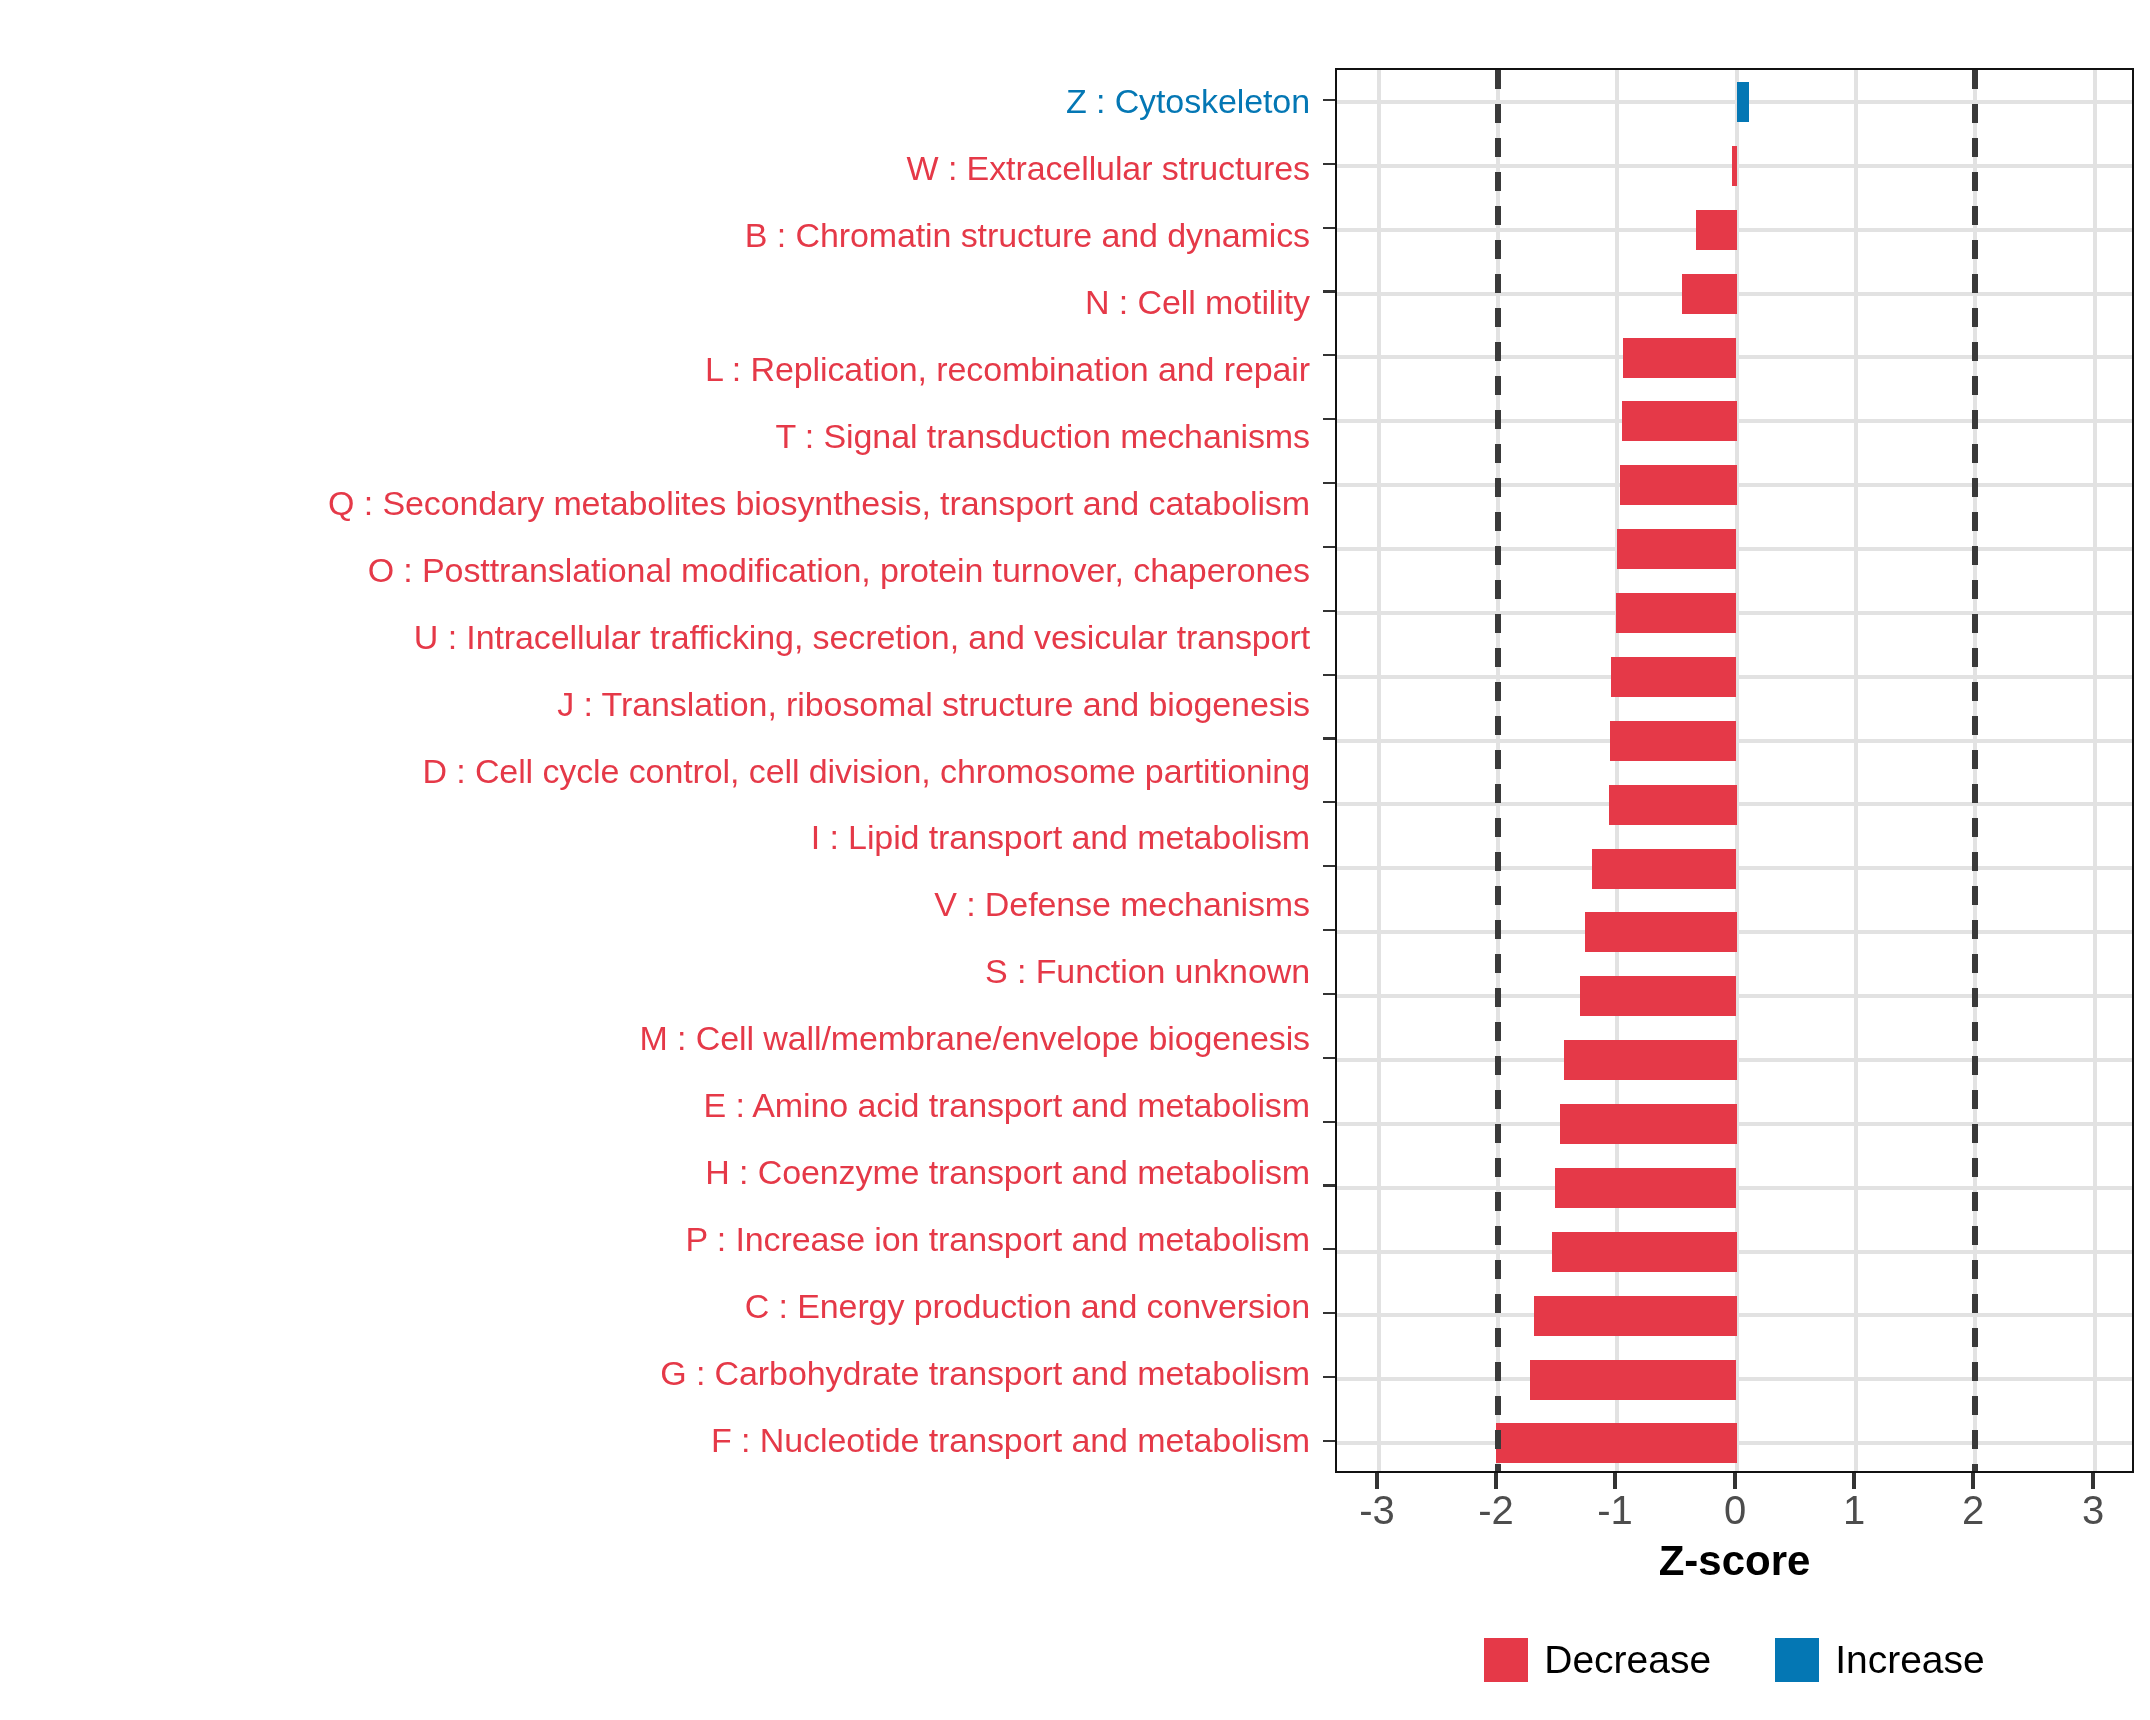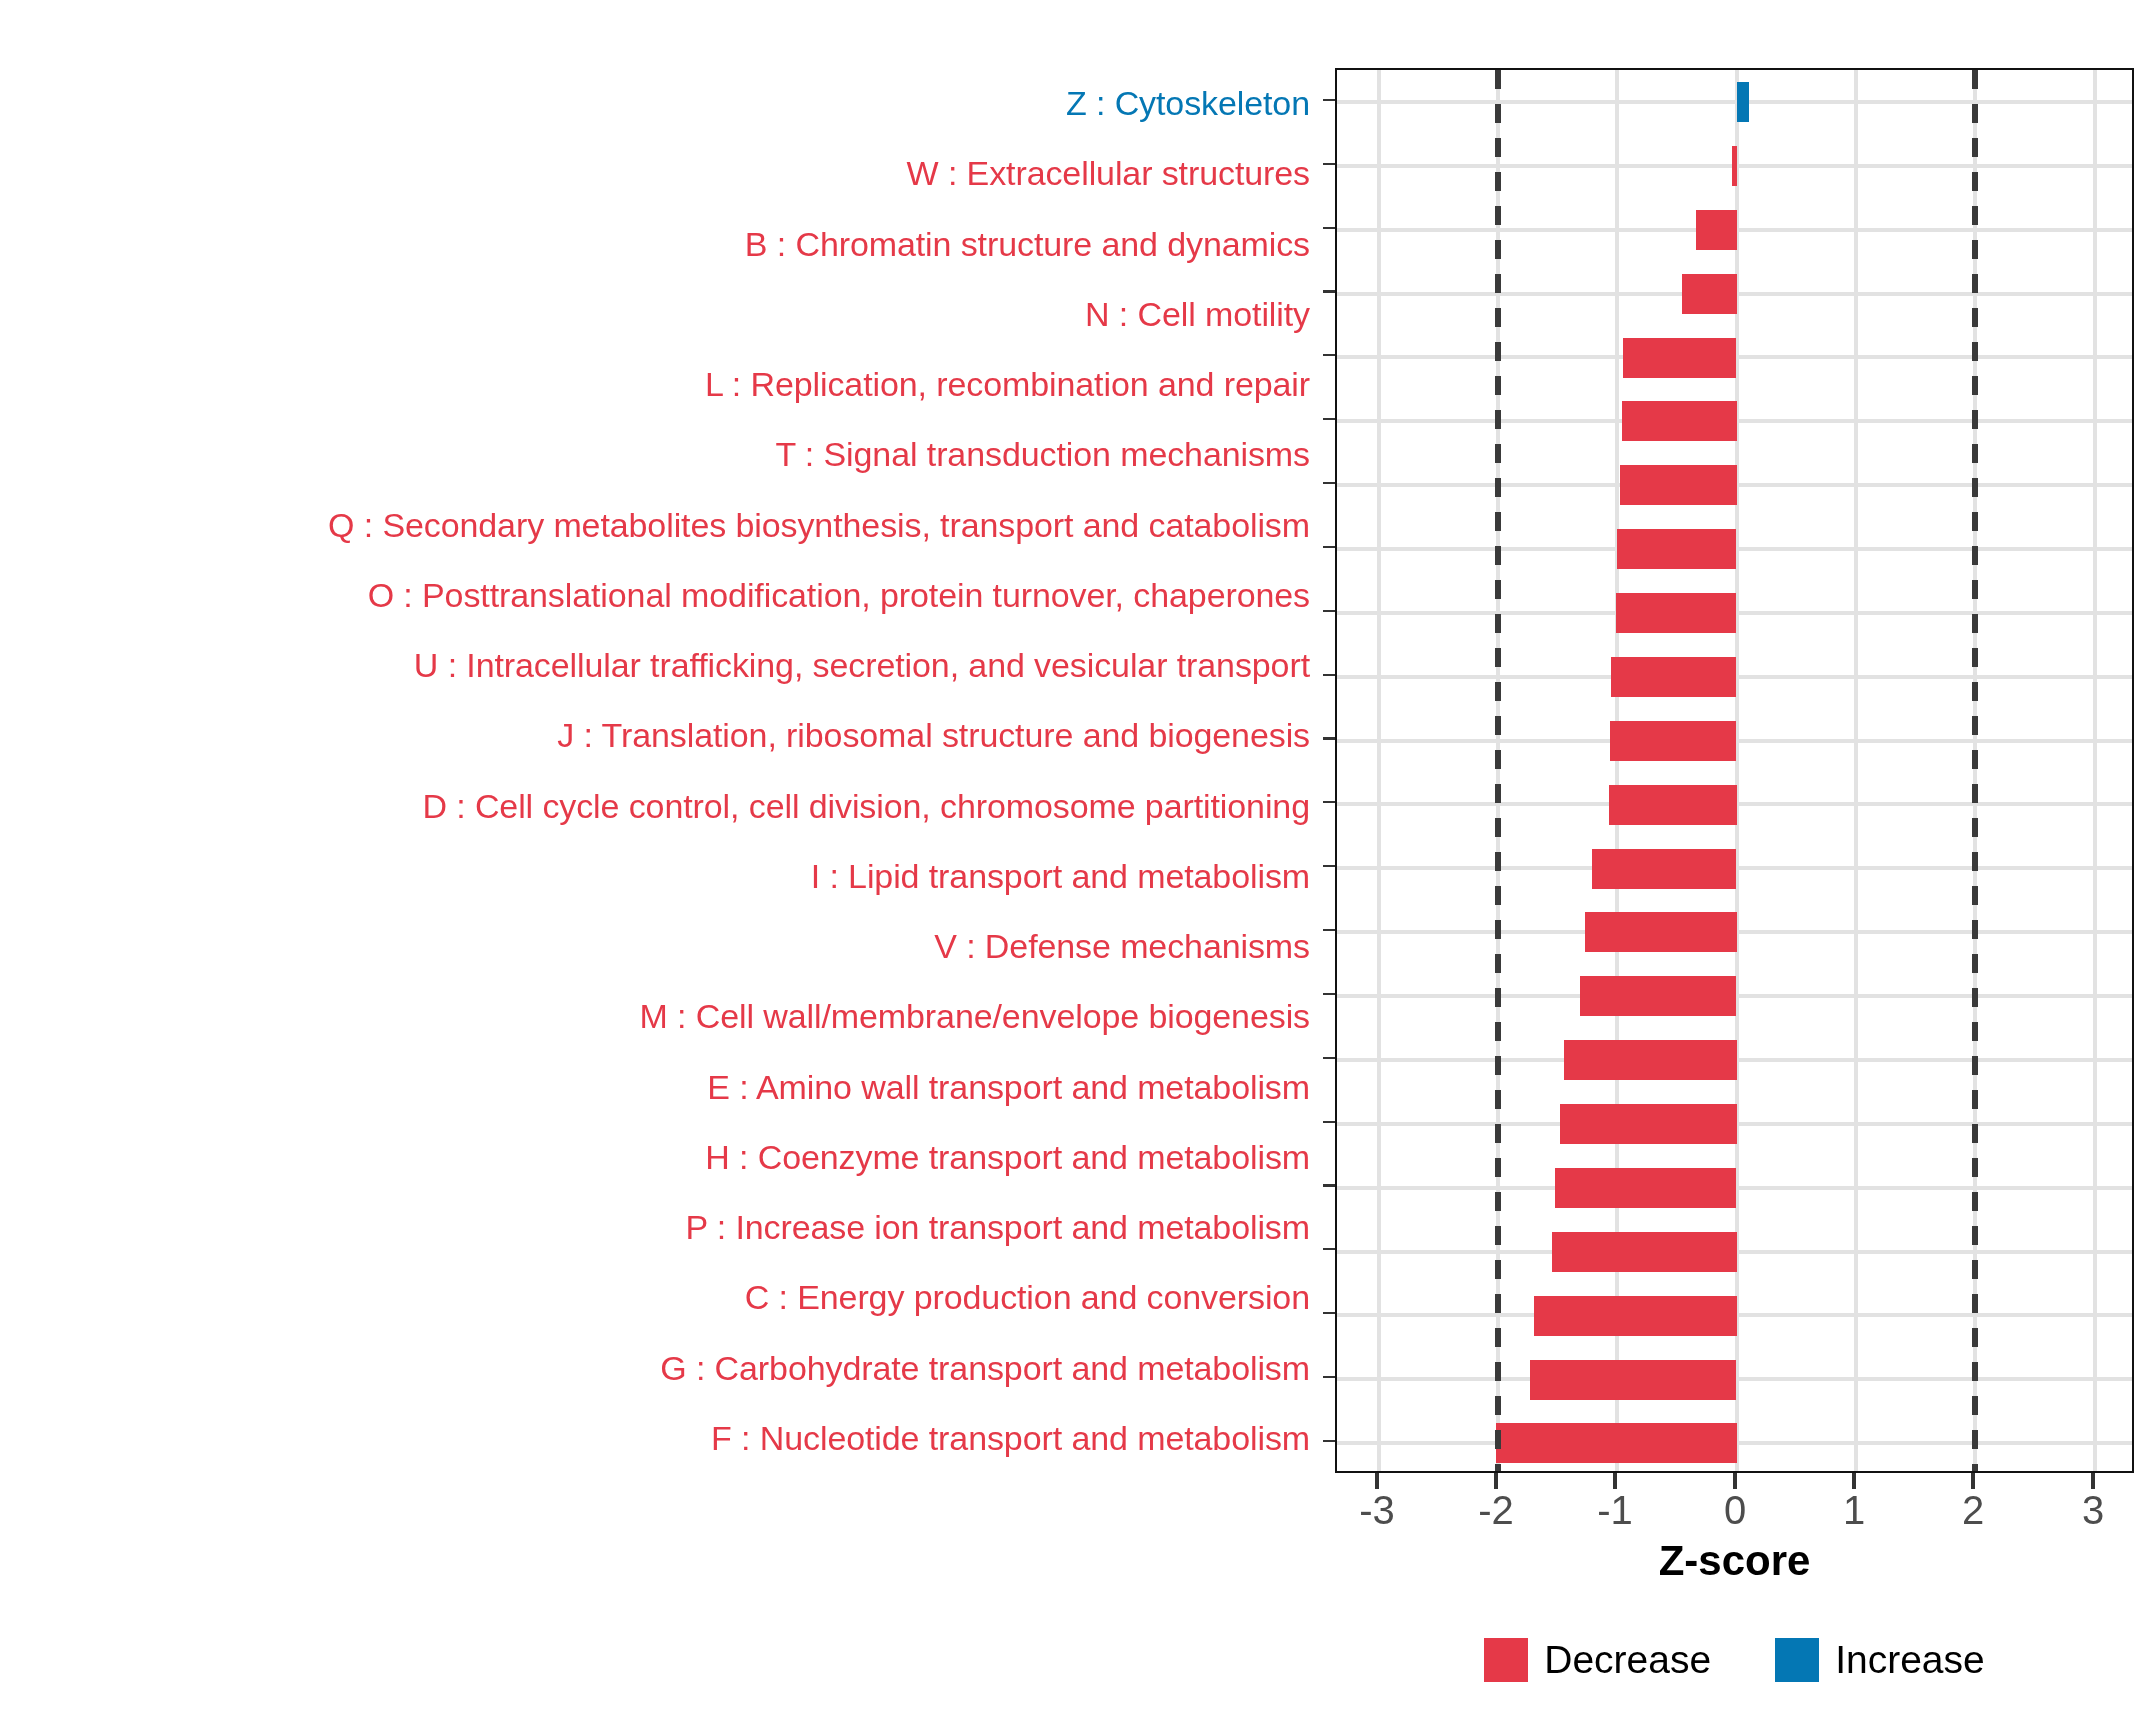--- a/index.html
+++ b/index.html
@@ -240,24 +240,27 @@
       <div class="ylabel-row">
         <span class="ylabel-text decrease">D : Cell cycle control, cell division, chromosome partitioning</span>
       </div>
       <div class="ylabel-row">
         <span class="ylabel-text decrease">I : Lipid transport and metabolism</span>
       </div>
       <div class="ylabel-row">
         <span class="ylabel-text decrease">V : Defense mechanisms</span>
       </div>
       <div class="ylabel-row">
+        <span class="ylabel-text decrease">S : Function unknown</span>
+      </div>
+      <div class="ylabel-row">
         <span class="ylabel-text decrease">M : Cell wall/membrane/envelope biogenesis</span>
       </div>
       <div class="ylabel-row">
-        <span class="ylabel-text decrease">E : Amino wall transport and metabolism</span>
+        <span class="ylabel-text decrease">E : Amino acid transport and metabolism</span>
       </div>
       <div class="ylabel-row">
         <span class="ylabel-text decrease">H : Coenzyme transport and metabolism</span>
       </div>
       <div class="ylabel-row">
         <span class="ylabel-text decrease">P : Increase ion transport and metabolism</span>
       </div>
       <div class="ylabel-row">
         <span class="ylabel-text decrease">C : Energy production and conversion</span>
       </div>

